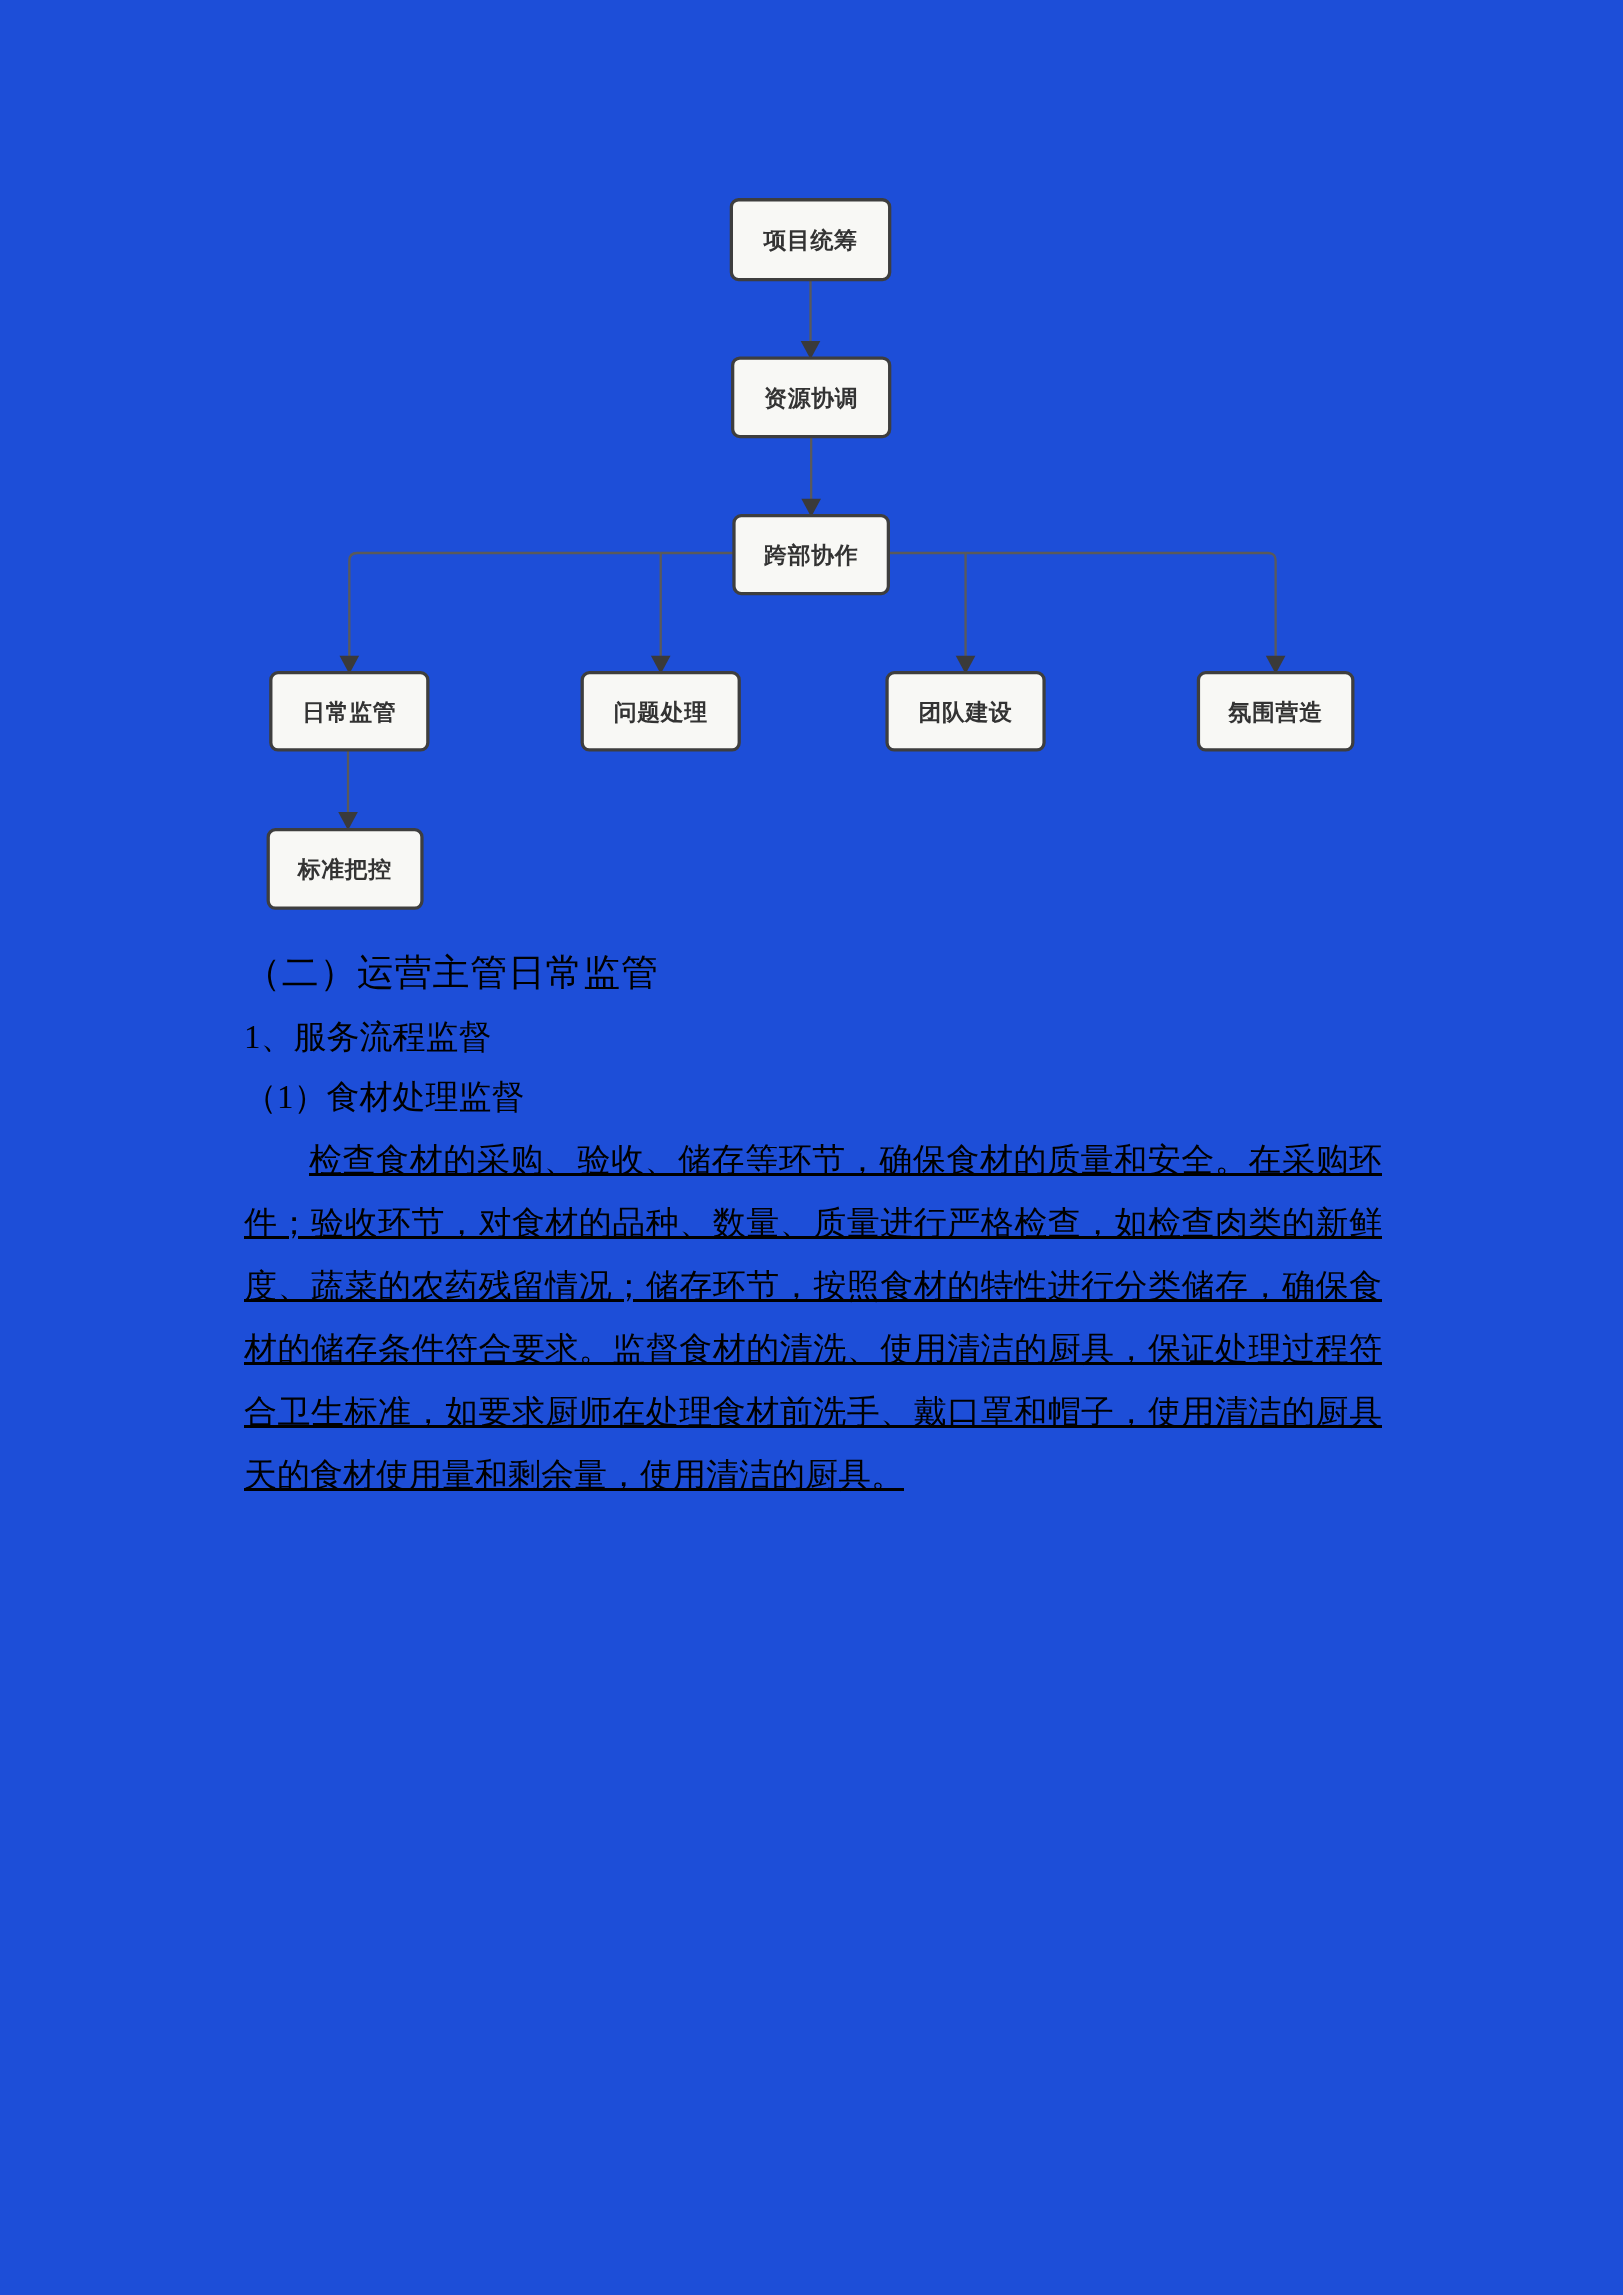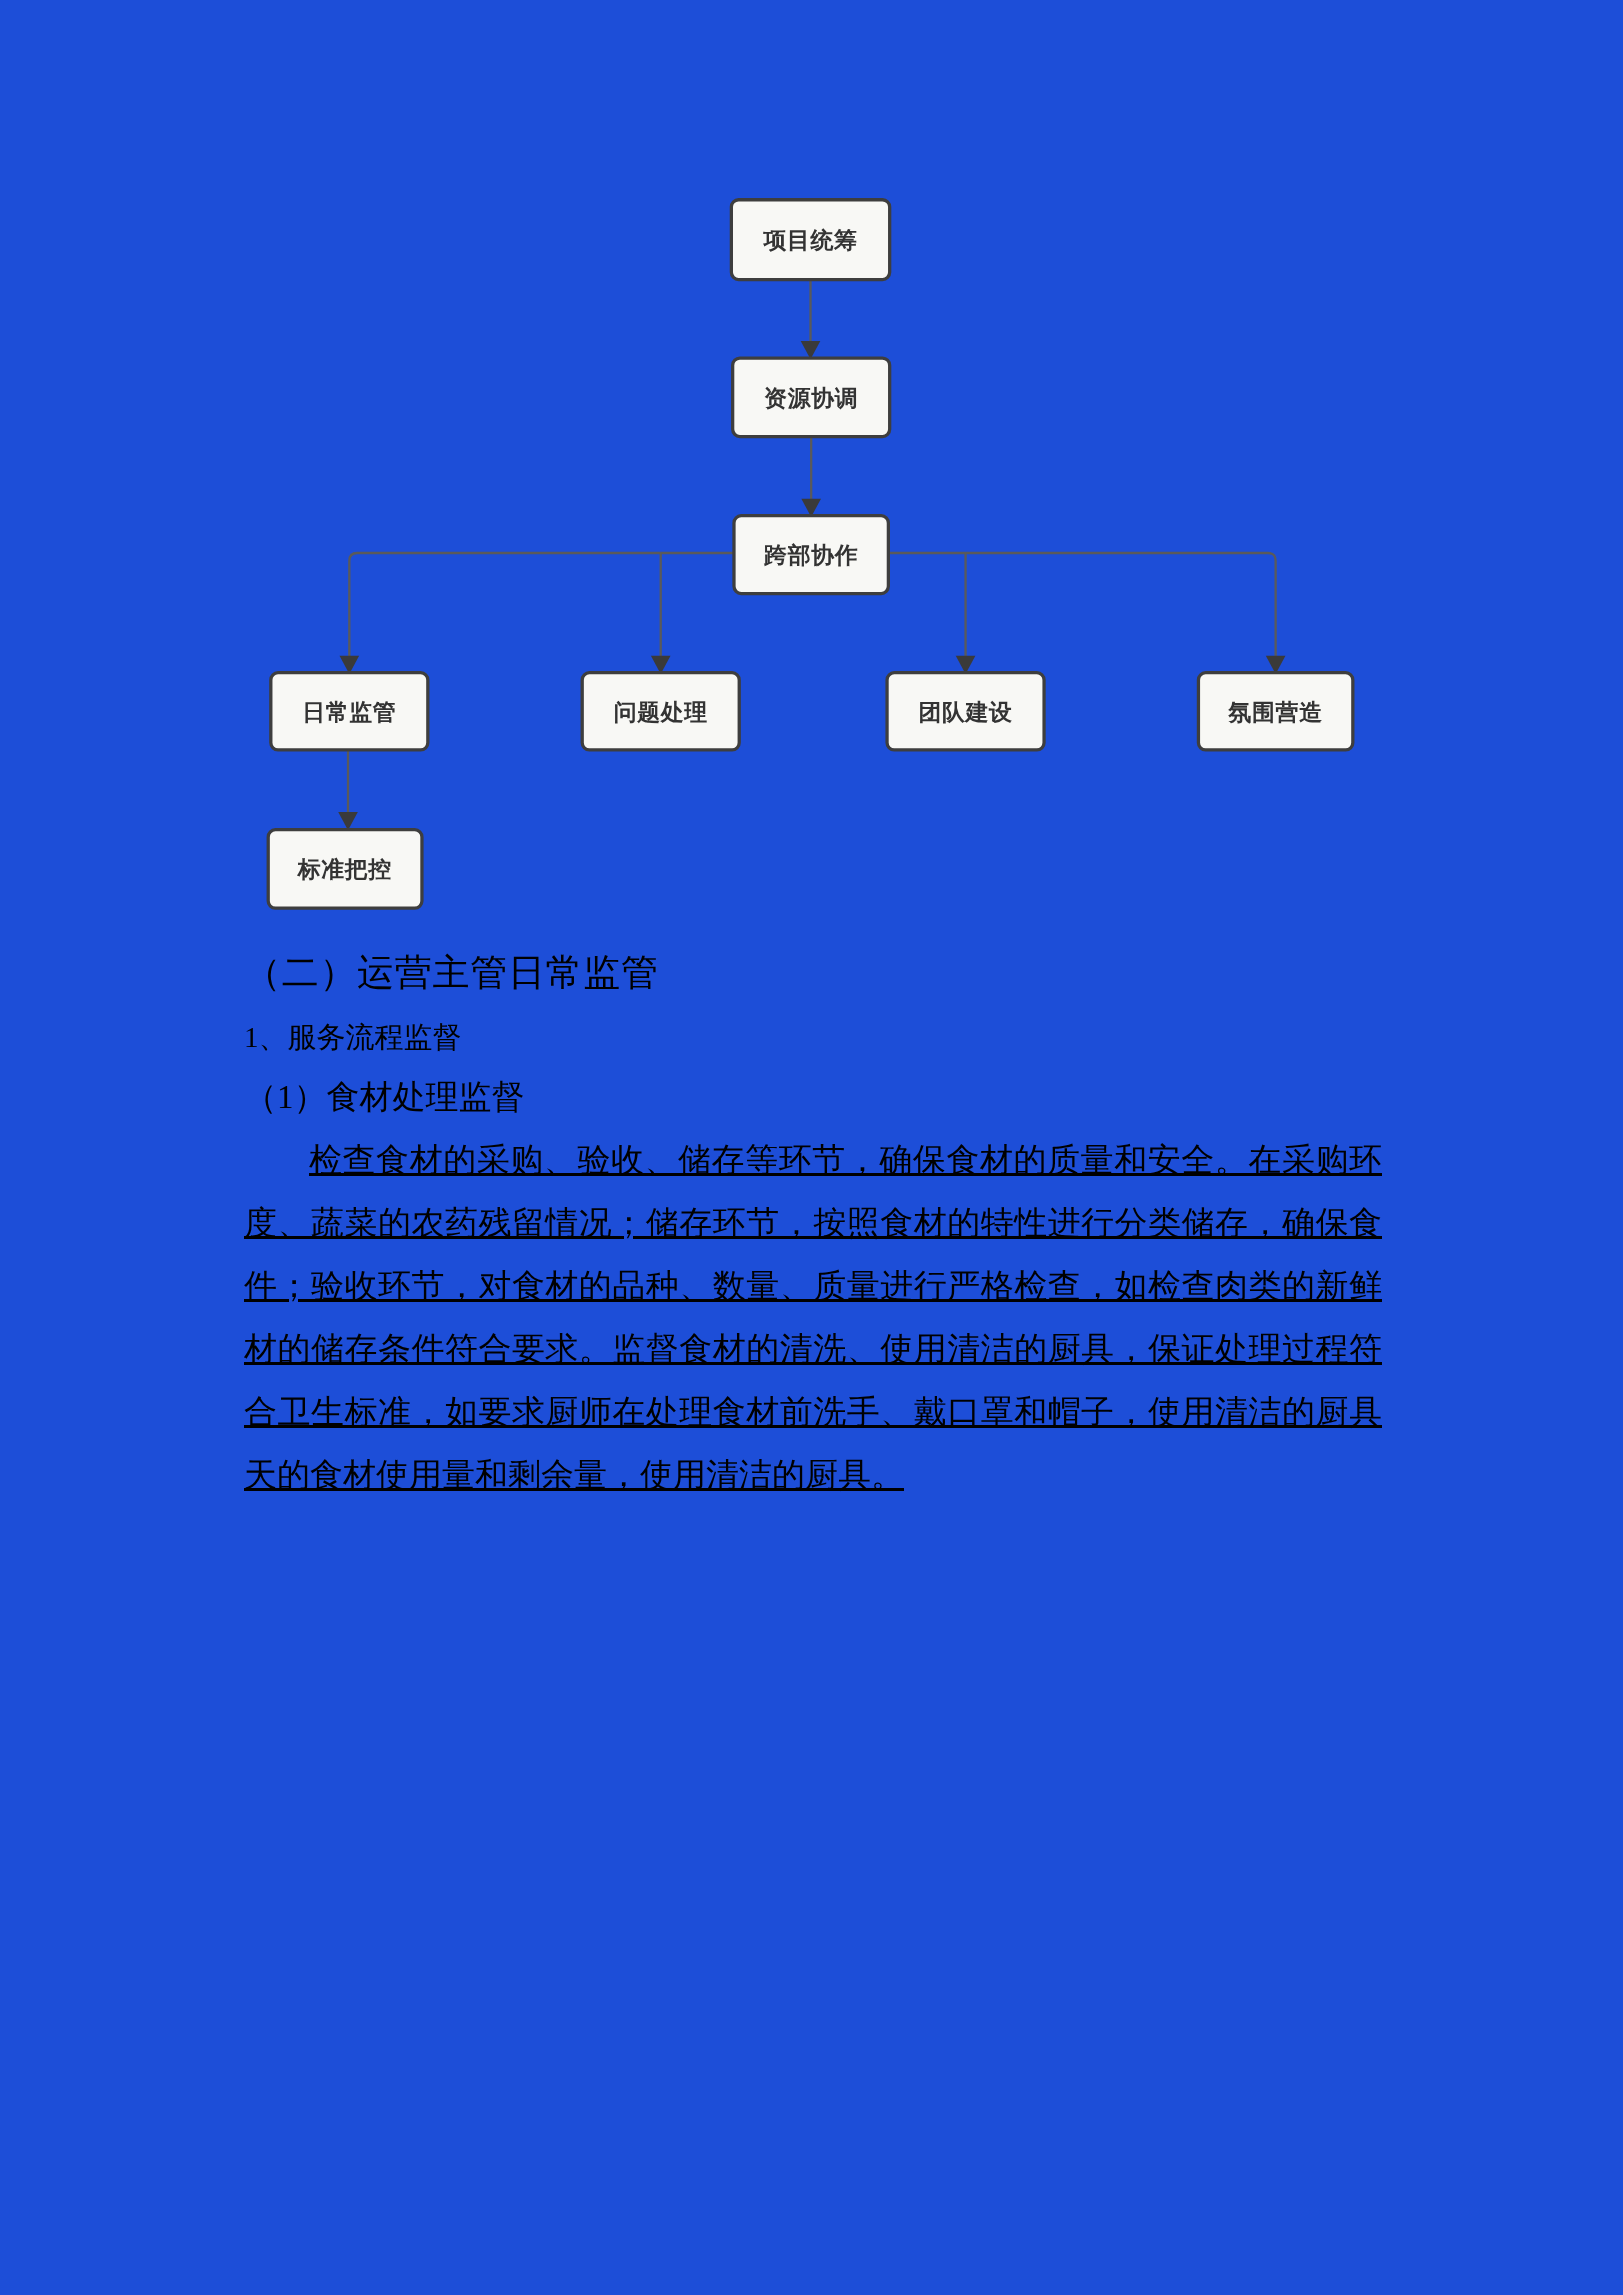--- a/index.html
+++ b/index.html
@@ -46,21 +46,21 @@
     left: 244px; top: 949px;
     width: 1178px;
     font-size: 37px;
     font-weight: 400;
     line-height: 48px;
     letter-spacing: 0.7px;
   }
   #sub-heading {
     left: 244px; top: 1016px;
     width: 1178px;
-    font-size: 29px;
+    font-size: 33px;
     font-weight: 400;
     line-height: 43px;
   }
   #item-heading {
     left: 244px; top: 1076px;
     width: 1178px;
     font-size: 33px;
     font-weight: 400;
     line-height: 43px;
   }
@@ -151,21 +151,21 @@
   </svg>
 
   <div id="section-heading" class="doc-text">（二）运营主管日常监管</div>
 
   <div id="sub-heading" class="doc-text">1、服务流程监督</div>
 
   <div id="item-heading" class="doc-text">（1）食材处理监督</div>
 
   <div id="paragraph" class="doc-text">
     <div class="para-line first">检查食材的采购、验收、储存等环节，确保食材的质量和安全。在采购环</div>
+    <div class="para-line">件；验收环节，对食材的品种、数量、质量进行严格检查，如检查肉类的新鲜</div>
     <div class="para-line">度、蔬菜的农药残留情况；储存环节，按照食材的特性进行分类储存，确保食</div>
-    <div class="para-line">件；验收环节，对食材的品种、数量、质量进行严格检查，如检查肉类的新鲜</div>
     <div class="para-line">材的储存条件符合要求。监督食材的清洗、使用清洁的厨具，保证处理过程符</div>
     <div class="para-line">合卫生标准，如要求厨师在处理食材前洗手、戴口罩和帽子，使用清洁的厨具</div>
     <div class="para-line last">天的食材使用量和剩余量，使用清洁的厨具。</div>
   </div>
 
 </div>
 
 
 </body></html>

